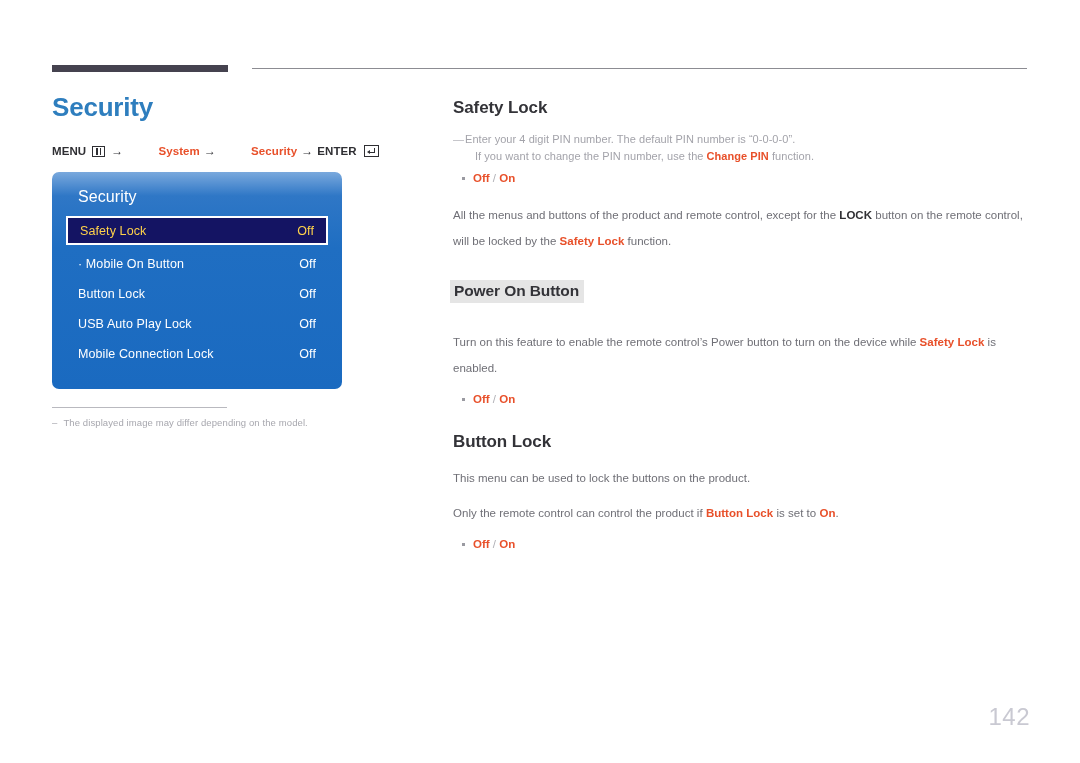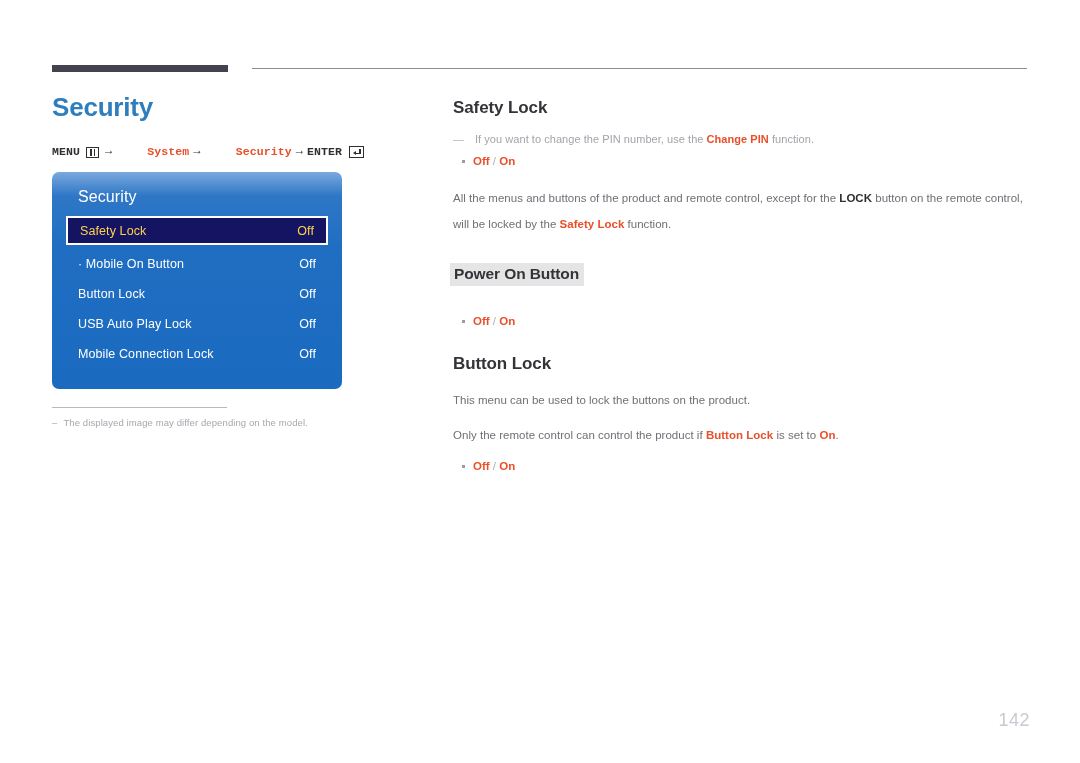--- a/index.html
+++ b/index.html
@@ -49,24 +49,23 @@
     line-height: 30px;
     margin: 0 0 22px 0;
   }
   .menu-path {
     font-size: 11.5px;
     font-weight: bold;
     color: #2f2f33;
     letter-spacing: 0.1px;
     white-space: nowrap;
     display: flex;
-    align-items: flex-end;
+    align-items: center;
     gap: 4px;
     margin-bottom: 14px;
-    font-family: Liberation Mono, monospace;
   }
   .menu-path .accent { color: #e8502a; margin-left: 31px; }
   .menu-path .arrow { color: #2f2f33; font-weight: normal; font-size: 12px; }
 
   .ico-menu {
     display: inline-block;
     width: 13px;
     height: 11px;
     border: 1.4px solid #2f2f33;
     position: relative;
@@ -241,21 +240,21 @@
 
   .gap-a { height: 11px; }
   .gap-b { height: 17px; }
   .gap-c { height: 20px; }
 
   
   .pageno {
     position: absolute;
     right: 50px;
     bottom: 32px;
-    font-size: 18px;
+    font-size: 24px;
     color: #c9c9d2;
     letter-spacing: 0.5px;
   }
 </style>
 </head>
 <body>
 
 <div class="hdr-bar"></div>
 <div class="hdr-line"></div>
 
@@ -313,38 +312,40 @@
     <span>The displayed image may differ depending on the model.</span>
   </div>
 </div>
 
 <div class="right-col">
 
   <h2 class="sec-head">Safety Lock</h2>
 
   <div class="note">
     <span class="ndash">—</span>
+    <span>Enter your 4 digit PIN number. The default PIN number is “0-0-0-0”.</span>
     <span class="ln2"><span>If you want to change the PIN number, use the </span><b>Change PIN</b><span> function.</span></span>
   </div>
 
   <div class="bullet">
     <b>Off</b><span class="sl"> / </span><b>On</b>
   </div>
 
   <div class="gap-a"></div>
 
   <p class="para"><span>All the menus and buttons of the product and remote control, except for the </span><span class="k">LOCK</span><span> button on the remote control, will be locked by the </span><span class="o">Safety Lock</span><span> function.</span></p>
 
 
   <div class="gap-b"></div>
 
   <div class="sec-head-wrap">
     <span class="sec-head hl">Power On Button</span>
   </div>
 
+  <p class="para"><span>Turn on this feature to enable the remote control’s Power button to turn on the device while </span><span class="o">Safety Lock</span><span> is enabled.</span></p>
 
   <div class="bullet">
     <b>Off</b><span class="sl"> / </span><b>On</b>
   </div>
 
   <div class="gap-c"></div>
 
   <h2 class="sec-head">Button Lock</h2>
 
   <p class="para">This menu can be used to lock the buttons on the product.</p>

